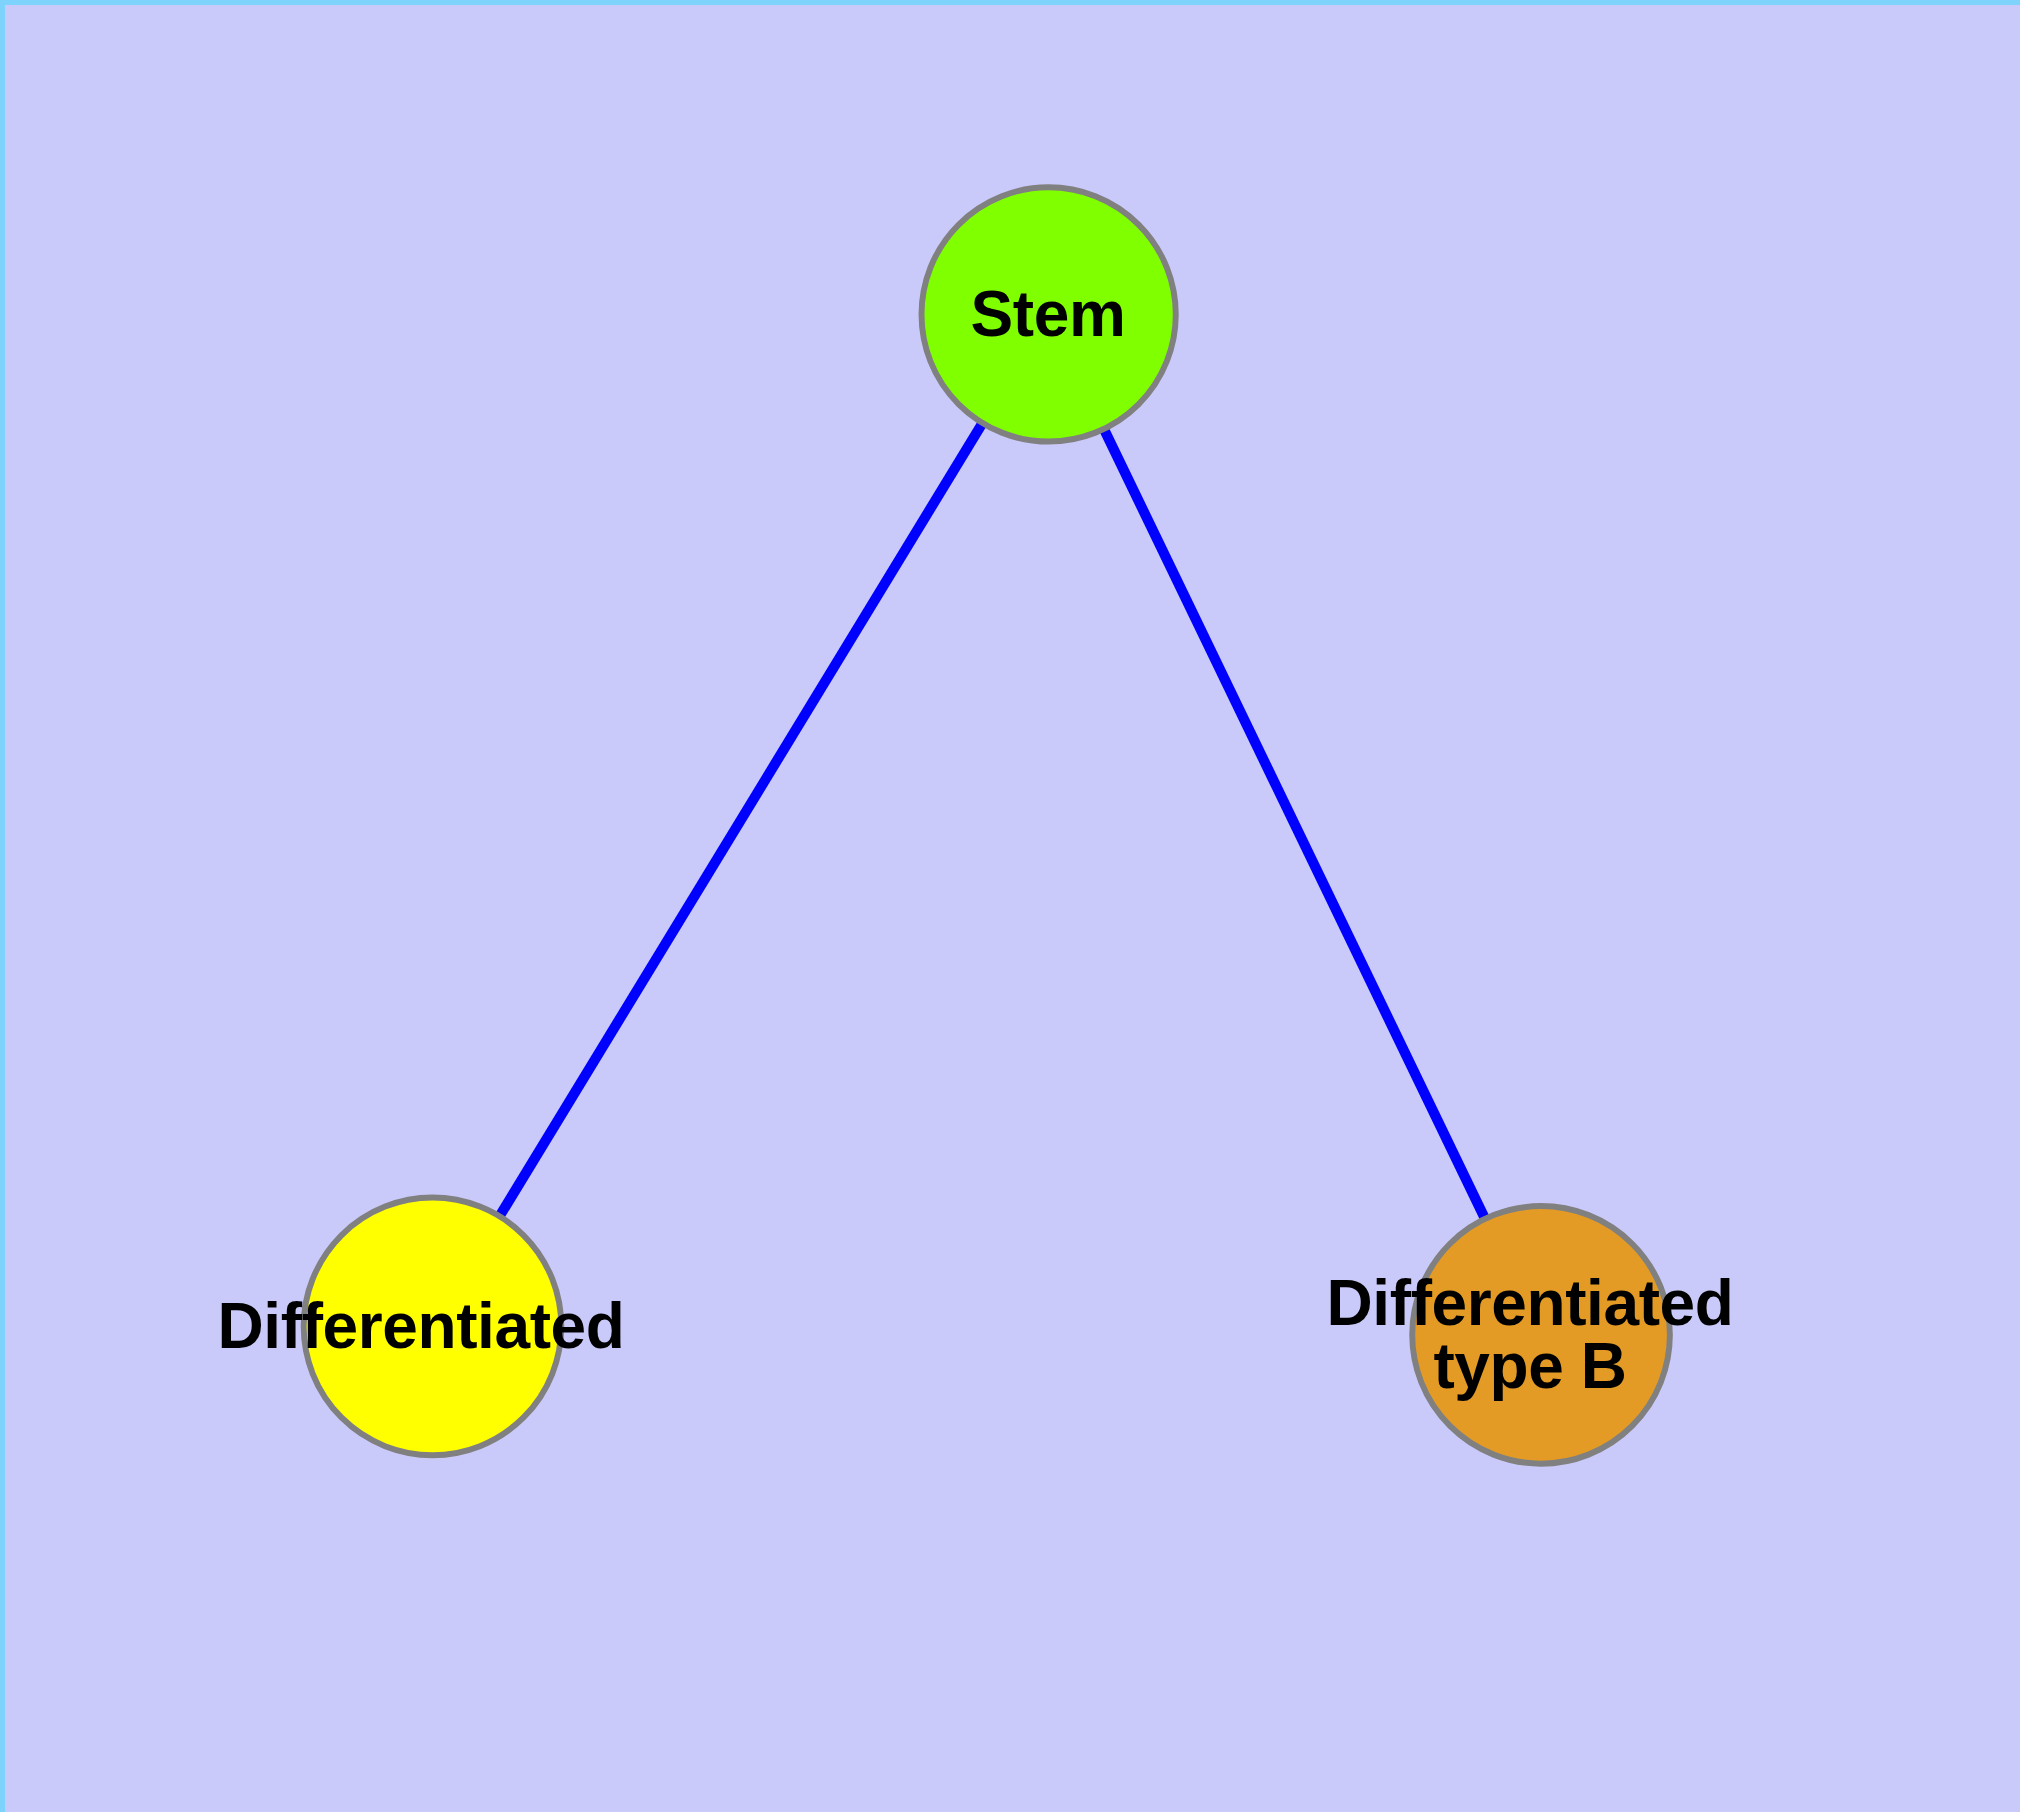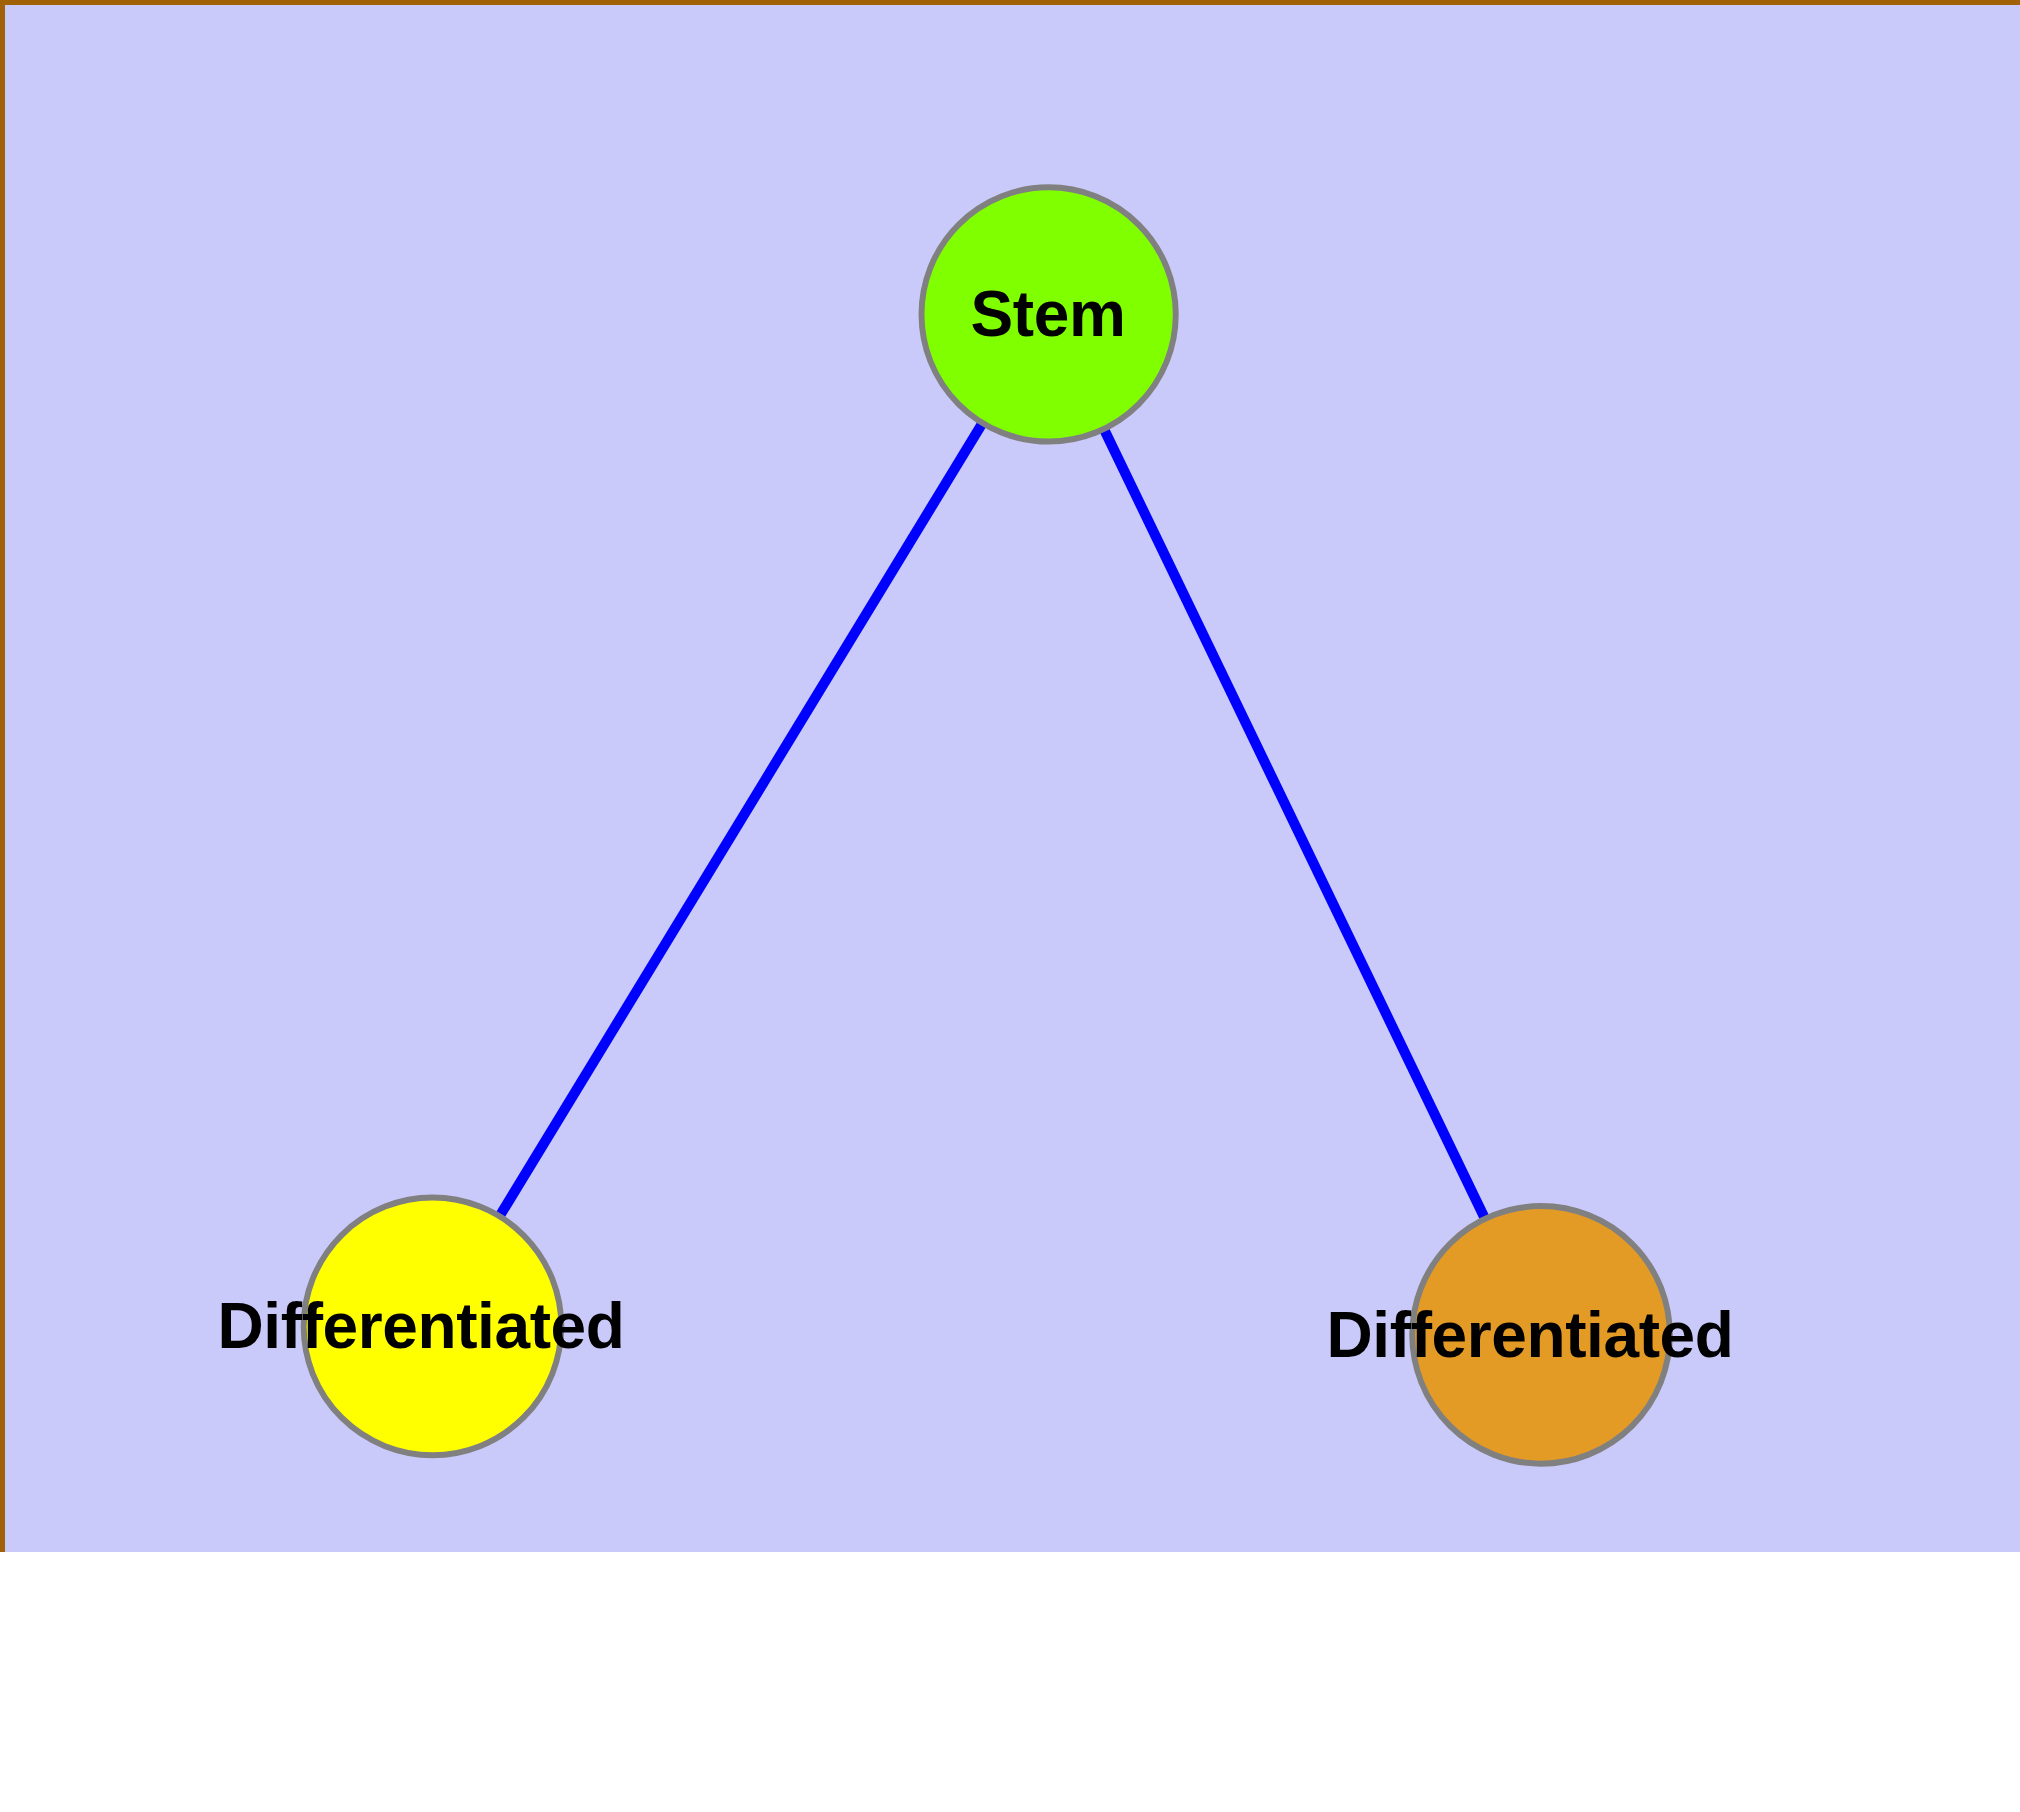--- a/index.html
+++ b/index.html
@@ -7,23 +7,23 @@
     margin: 0;
     padding: 0;
     background: #ffffff;
   }
   body {
     font-family: "Liberation Sans", sans-serif;
   }
   #canvas {
     position: relative;
     width: 2021px;
-    height: 1552px;
+    height: 1812px;
     overflow: hidden;
-    background: #a16207;
+    background: #7dd3fc;
   }
   #plot-area {
     position: absolute;
     left: 5.1px;
     top: 5.1px;
     width: 2015px;
     height: 1807px;
     background: #cacafa;
   }
   #graph-svg {
@@ -75,16 +75,16 @@
     <g id="nodes-group">
         <circle class="node-circle" cx="1237" cy="371" r="150" fill="#80ff00" stroke="#808080" stroke-width="7"></circle>
         <circle class="node-circle" cx="510" cy="1565" r="152" fill="#ffff00" stroke="#808080" stroke-width="7"></circle>
         <circle class="node-circle" cx="1818" cy="1575" r="152" fill="#e39b26" stroke="#808080" stroke-width="7"></circle>
       </g>
   </svg>
 
   <div id="labels-layer">
       <div class="node-label" style="left: 1048px; top: 314px; font-size: 64px; color: rgb(0, 0, 0);"><span class="label-line">Stem</span></div>
       <div class="node-label" style="left: 421px; top: 1326px; font-size: 64px; color: rgb(0, 0, 0);"><span class="label-line">Differentiated</span></div>
-      <div class="node-label" style="left: 1530px; top: 1335px; font-size: 64px; color: rgb(0, 0, 0);"><span class="label-line">Differentiated</span></div>
+      <div class="node-label" style="left: 1530px; top: 1335px; font-size: 64px; color: rgb(0, 0, 0);"><span class="label-line">Differentiated</span><span class="label-line">type B</span></div>
     </div>
 </div>
 
 
 </body></html>

